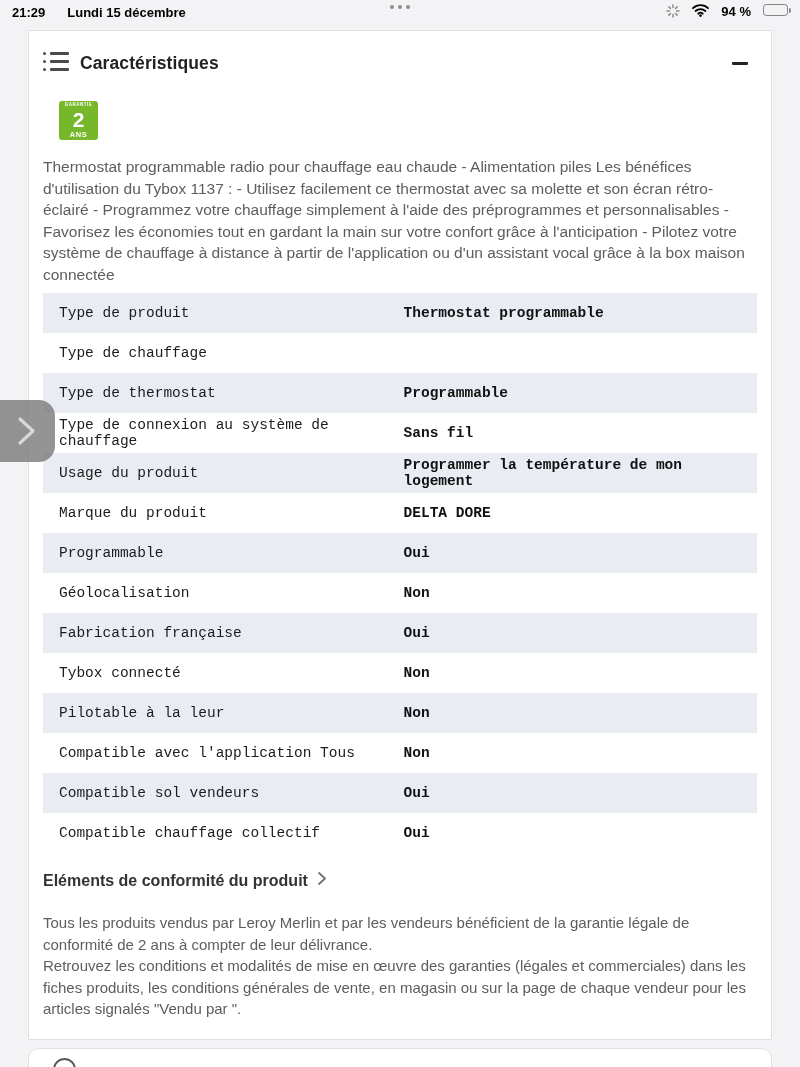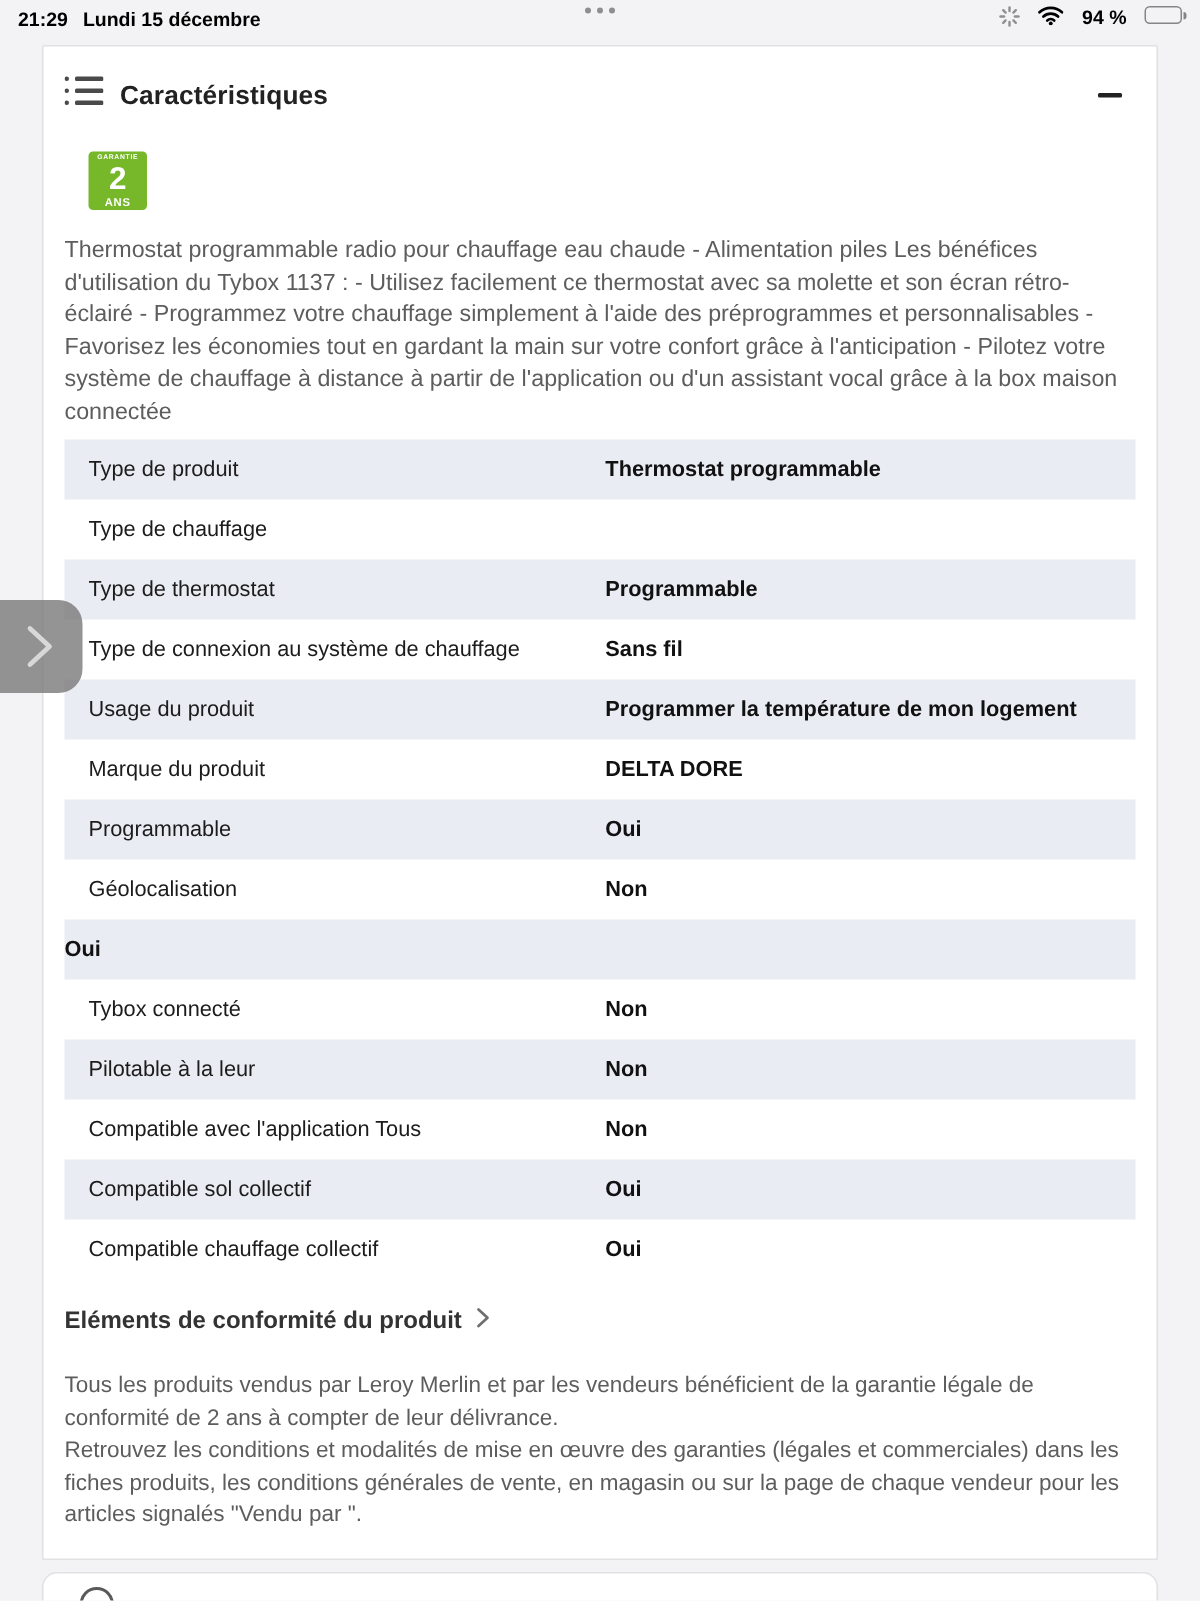--- a/index.html
+++ b/index.html
@@ -4,21 +4,21 @@
 <style>
   * { margin:0; padding:0; box-sizing:border-box; }
   html,body { width:800px; height:1067px; }
   body { font-family:"Liberation Sans", sans-serif; background:#f3f3f5; }
   .screen { position:relative; width:800px; height:1067px; overflow:hidden; background:#f3f3f5; }
 
   
   .statusbar { position:absolute; top:0; left:0; width:100%; height:24px;
     display:flex; align-items:center; justify-content:space-between;
     padding:0 12px; font-size:13px; color:#000; }
-  .sb-left { display:flex; align-items:center; gap:10px; font-weight:700; }
+  .sb-left { display:flex; align-items:center; gap:22px; font-weight:700; }
   .sb-left .sb-date { font-weight:600; }
   .sb-center { position:absolute; left:50%; top:5px; transform:translateX(-50%);
     display:flex; gap:4px; }
   .sb-center i { width:4px; height:4px; border-radius:50%; background:#8e8e8e; display:block; }
   .sb-right { display:flex; align-items:flex-start; gap:12px; font-weight:600; }
   .batt { position:relative; width:25px; height:12px; border:1px solid rgba(0,0,0,.45);
     border-radius:3.5px; padding:1px; }
   .batt .fill { height:100%; width:92%; background:#000; border-radius:2px; }
   .batt:after { content:""; position:absolute; right:-4px; top:3.5px; width:2.5px; height:5px;
     background:rgba(0,0,0,.45); border-radius:0 2px 2px 0; }
@@ -41,21 +41,21 @@
     color:#fff; display:flex; flex-direction:column; align-items:center; justify-content:center;
     line-height:1; font-weight:700; }
   .badge .b-top { font-size:4.5px; letter-spacing:.5px; }
   .badge .b-num { font-size:21px; margin:1px 0; }
   .badge .b-bot { font-size:7.5px; letter-spacing:.5px; }
 
   .desc { margin-top:16px; font-size:15.5px; line-height:21.5px; color:#5d5d5d; }
 
   
   .spec-table { margin-top:8px; }
-  .spec-row { display:flex; align-items:center; min-height:40px; }
+  .spec-row { display:flex; align-items:center; min-height:40px;font-family:Liberation Mono, monospace; }
   .spec-row:nth-child(odd) { background:#eaecf3; }
   .spec-label { flex:0 0 50.5%; padding:4px 8px 4px 16px; font-size:14.5px; color:#1c1c1c; }
   .spec-value { flex:1; font-size:14.5px; font-weight:700; color:#111; padding-right:8px; }
 
   .conf-link { margin-top:18px; display:flex; align-items:center; gap:9px;
     cursor:pointer; width:fit-content; }
   .conf-link .lnk { font-size:16px; font-weight:700; color:#333; 
     text-underline-offset:3px; }
 
   .legal { margin-top:22px; font-size:15px; line-height:21.5px; color:#5d5d5d; }
@@ -163,36 +163,37 @@
       </div>
       <div class="spec-row">
         <div class="spec-label">Programmable</div>
         <div class="spec-value">Oui</div>
       </div>
       <div class="spec-row">
         <div class="spec-label">Géolocalisation</div>
         <div class="spec-value">Non</div>
       </div>
       <div class="spec-row">
+        <div class="spec-label">Fabrication française</div>
         <div class="spec-value">Oui</div>
       </div>
       <div class="spec-row">
         <div class="spec-label">Tybox connecté</div>
         <div class="spec-value">Non</div>
       </div>
       <div class="spec-row">
         <div class="spec-label">Pilotable à la leur</div>
         <div class="spec-value">Non</div>
       </div>
       <div class="spec-row">
         <div class="spec-label">Compatible avec l'application Tous</div>
         <div class="spec-value">Non</div>
       </div>
       <div class="spec-row">
-        <div class="spec-label">Compatible sol collectif</div>
+        <div class="spec-label">Compatible sol vendeurs</div>
         <div class="spec-value">Oui</div>
       </div>
       <div class="spec-row">
         <div class="spec-label">Compatible chauffage collectif</div>
         <div class="spec-value">Oui</div>
       </div>
     </div>
 
     <div class="conf-link">
       <span class="lnk">Eléments de conformité du produit</span>

